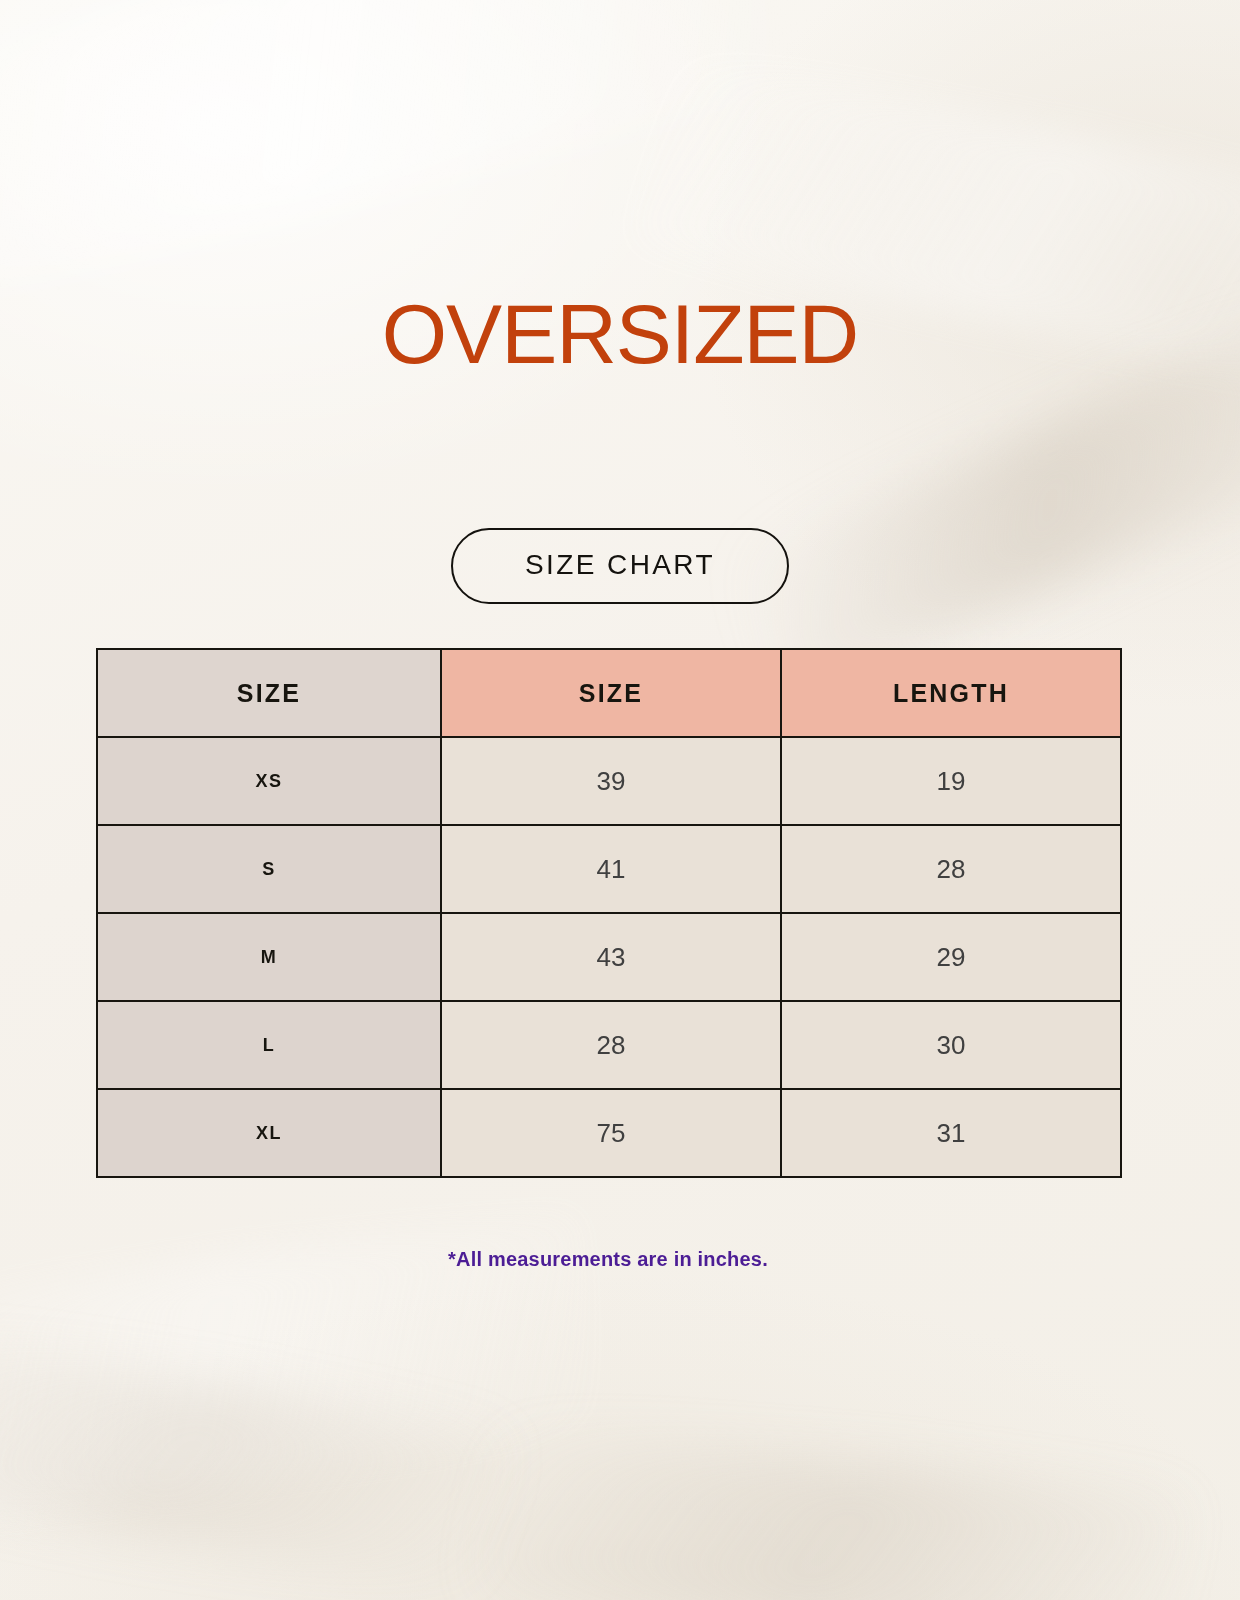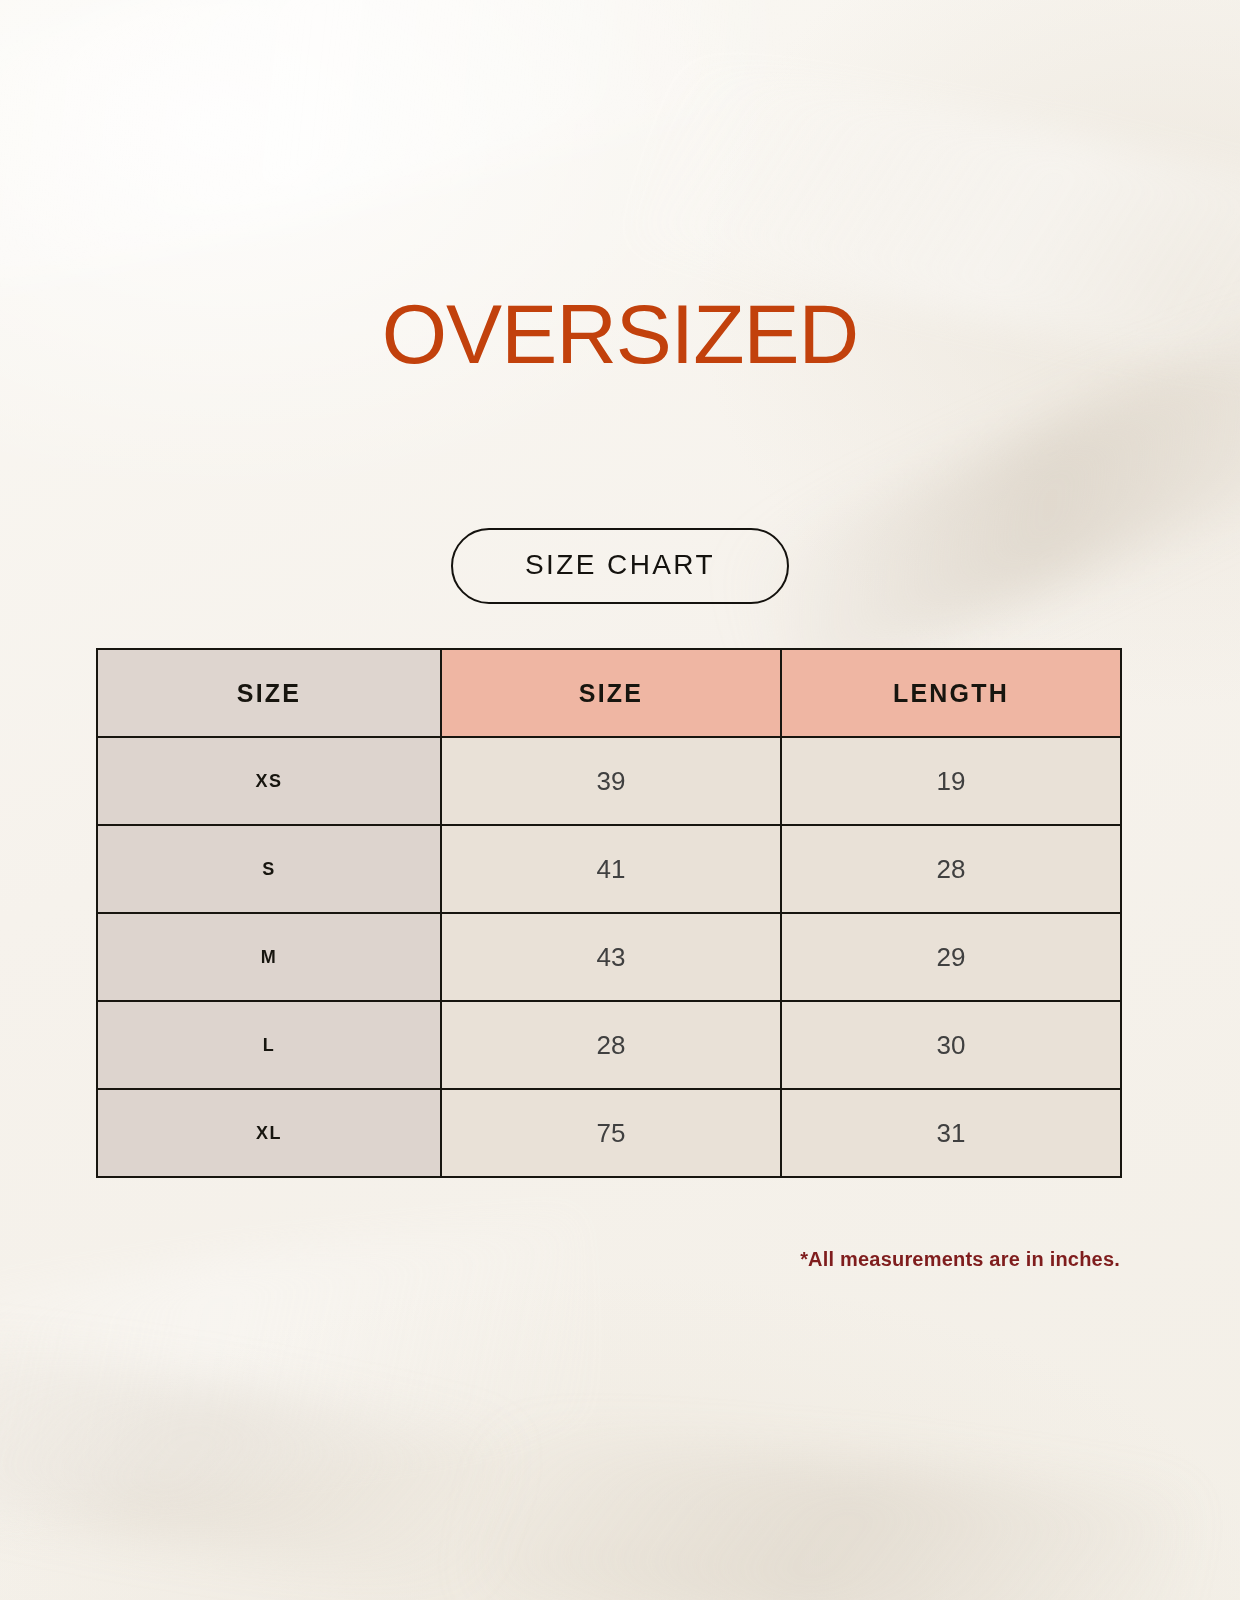--- a/index.html
+++ b/index.html
@@ -132,25 +132,25 @@
     font-size: 26px;
     font-weight: 400;
     color: #404040;
   }
 
   .footnote {
     position: absolute;
     top: 1248px;
     left: 96px;
     width: 1024px;
-    text-align: right;
+    text-align: center;
     font-size: 20px;
     font-weight: bold;
     letter-spacing: .2px;
-    color: #7f1d1d;
+    color: #4c1d95;
   }
 </style>
 </head>
 <body>
 
 <div class="page">
 
   <div class="bg-wash"></div>
   <div class="bg-streak streak-a"></div>
   <div class="bg-streak streak-b"></div>

